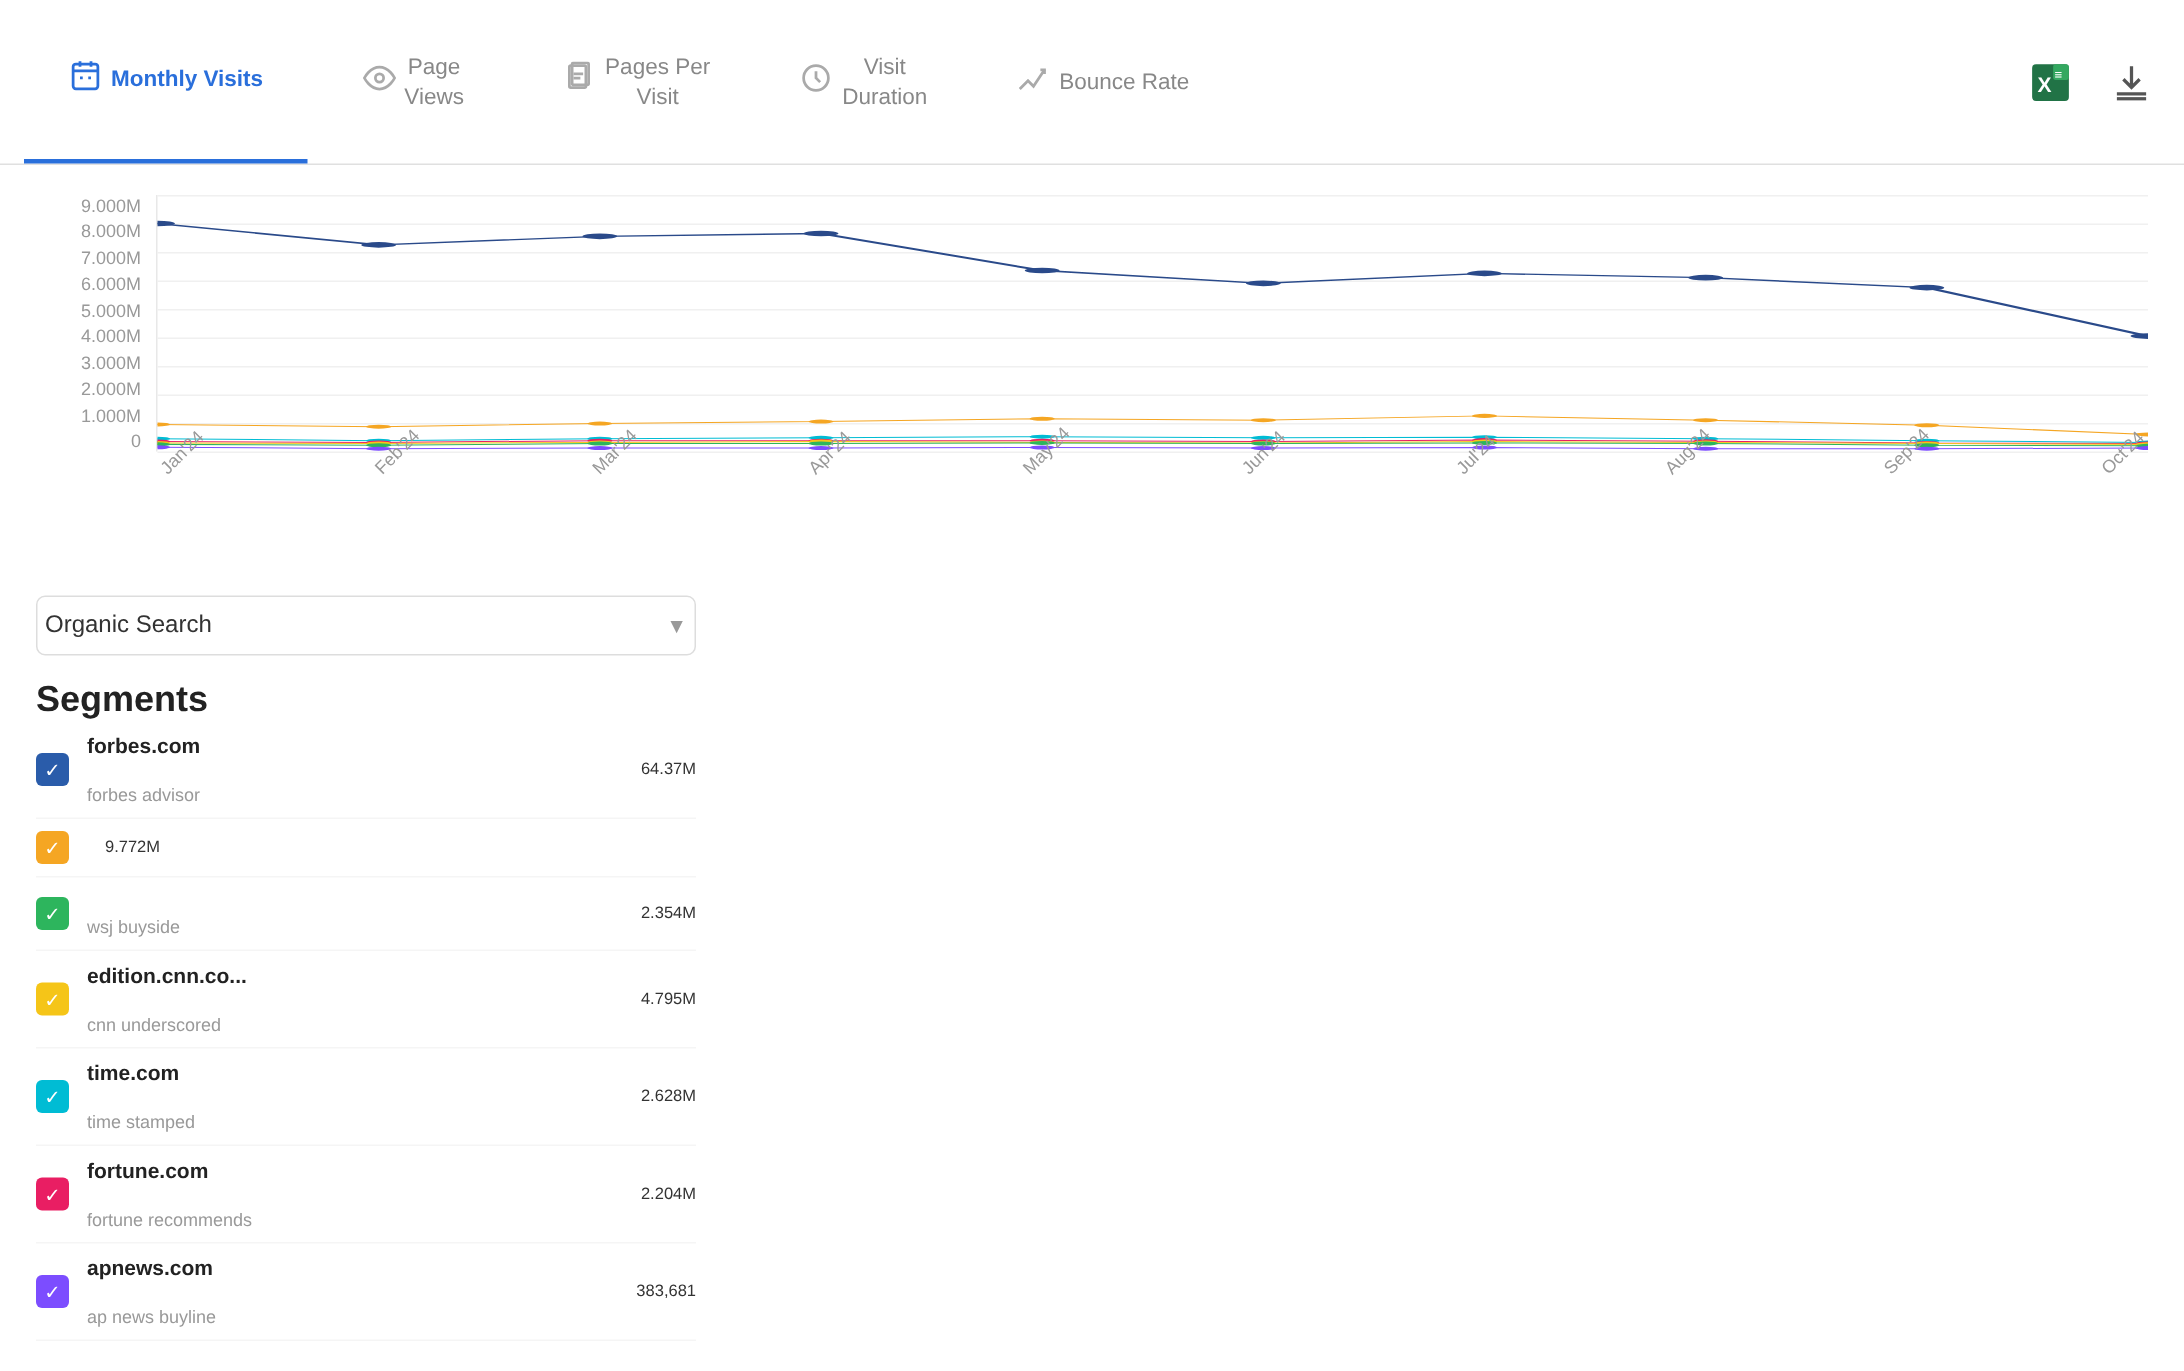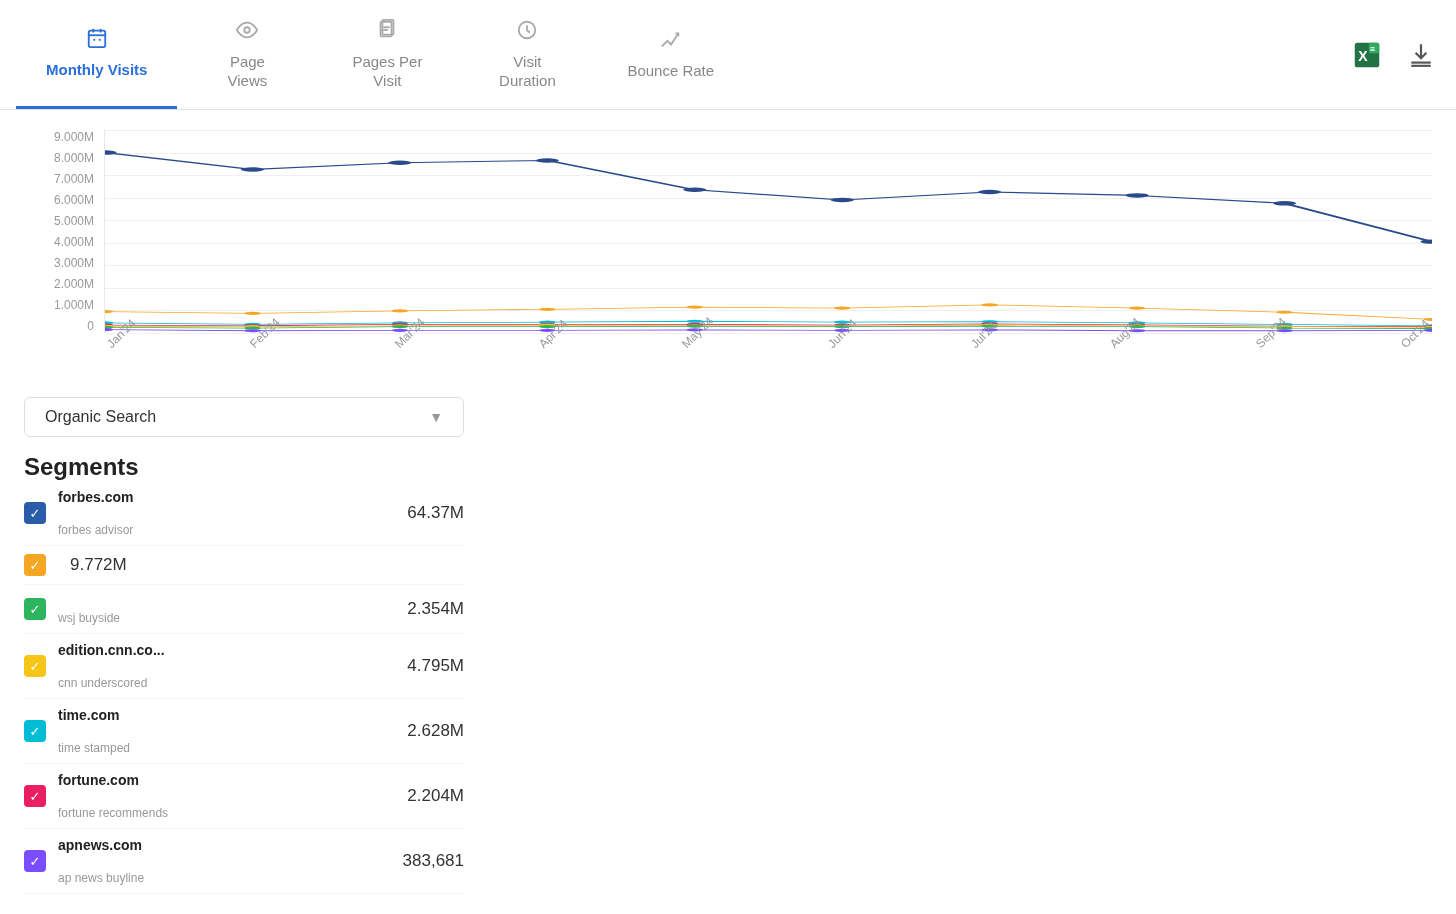--- a/index.html
+++ b/index.html
@@ -8,21 +8,21 @@
     .top-nav {
       display: flex;
       align-items: center;
       border-bottom: 1px solid #e0e0e0;
       padding: 0 16px;
       height: 110px;
       gap: 0;
     }
     .nav-tab {
       display: flex;
-      flex-direction: column;
+      flex-direction: row;
       align-items: center;
       justify-content: center;
       gap: 6px;
       padding: 1px 30px;
       height: 100%;
       cursor: pointer;
       position: relative;
       min-width: 140px;
     }
     .nav-tab.active {
@@ -132,25 +132,26 @@
       gap: 16px;
       overflow-y: auto;
     }
 
     .filter-dropdown {
       display: flex;
       align-items: center;
       justify-content: space-between;
       border: 1px solid #ddd;
       border-radius: 6px;
-      padding: 10px 20px;
+      padding: 10px 5px;
       cursor: pointer;
       font-size: 16px;
       color: #333;
       background: #fff;
+      margin-top: 32px;
     }
     .filter-dropdown .chevron {
       color: #999;
       font-size: 14px;
     }
 
     .segments-title {
       font-size: 24px;
       font-weight: 700;
       color: #222;
@@ -182,21 +183,21 @@
       font-size: 14px;
       font-weight: 600;
       color: #222;
     }
     .segment-sub {
       font-size: 12px;
       color: #999;
       margin-top: 18px;
     }
     .segment-value {
-      font-size: 17px;
+      font-size: 11px;
       font-weight: 500;
       color: #333;
       margin-left: 12px;
       white-space: nowrap;
     }
 
     svg.line-chart {
       position: absolute;
       left: 0;
       top: 0;

